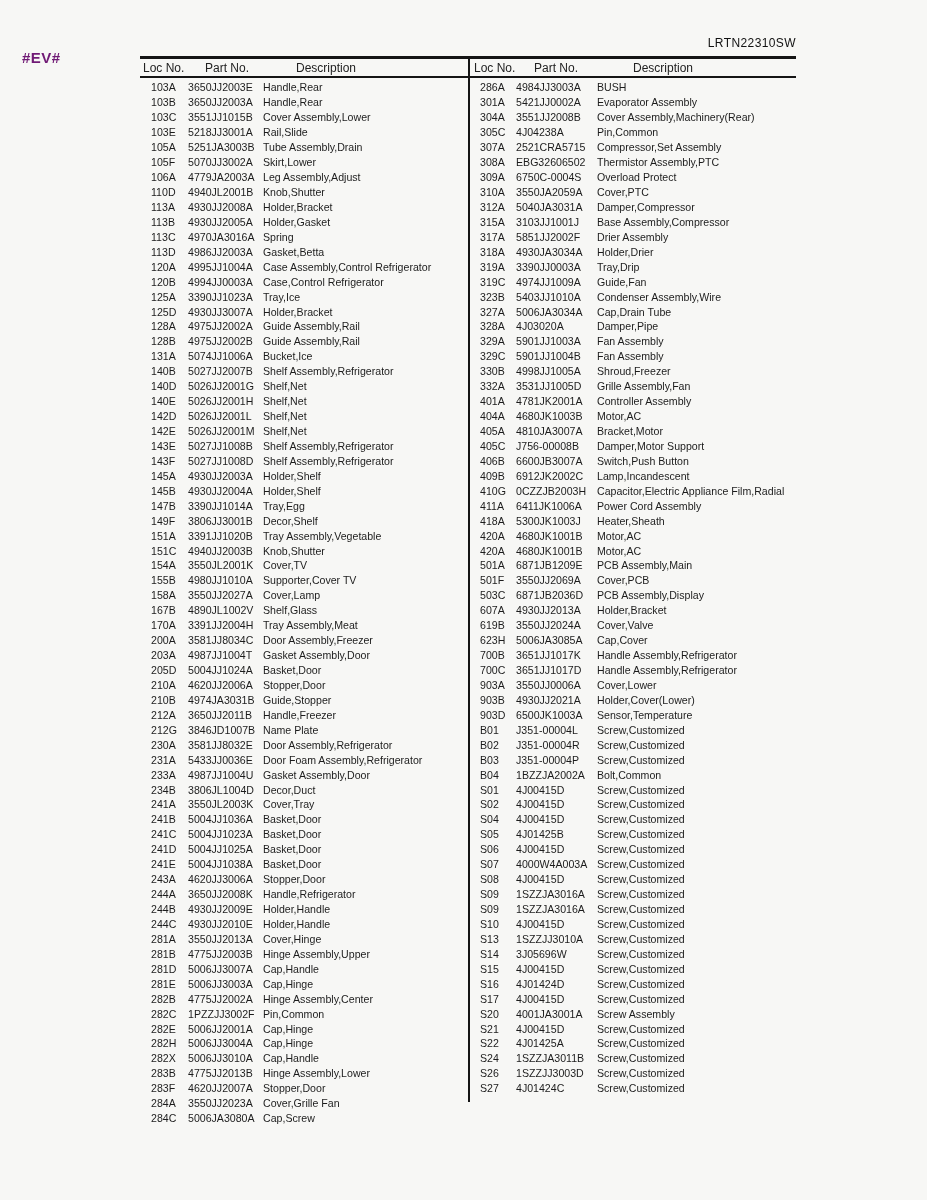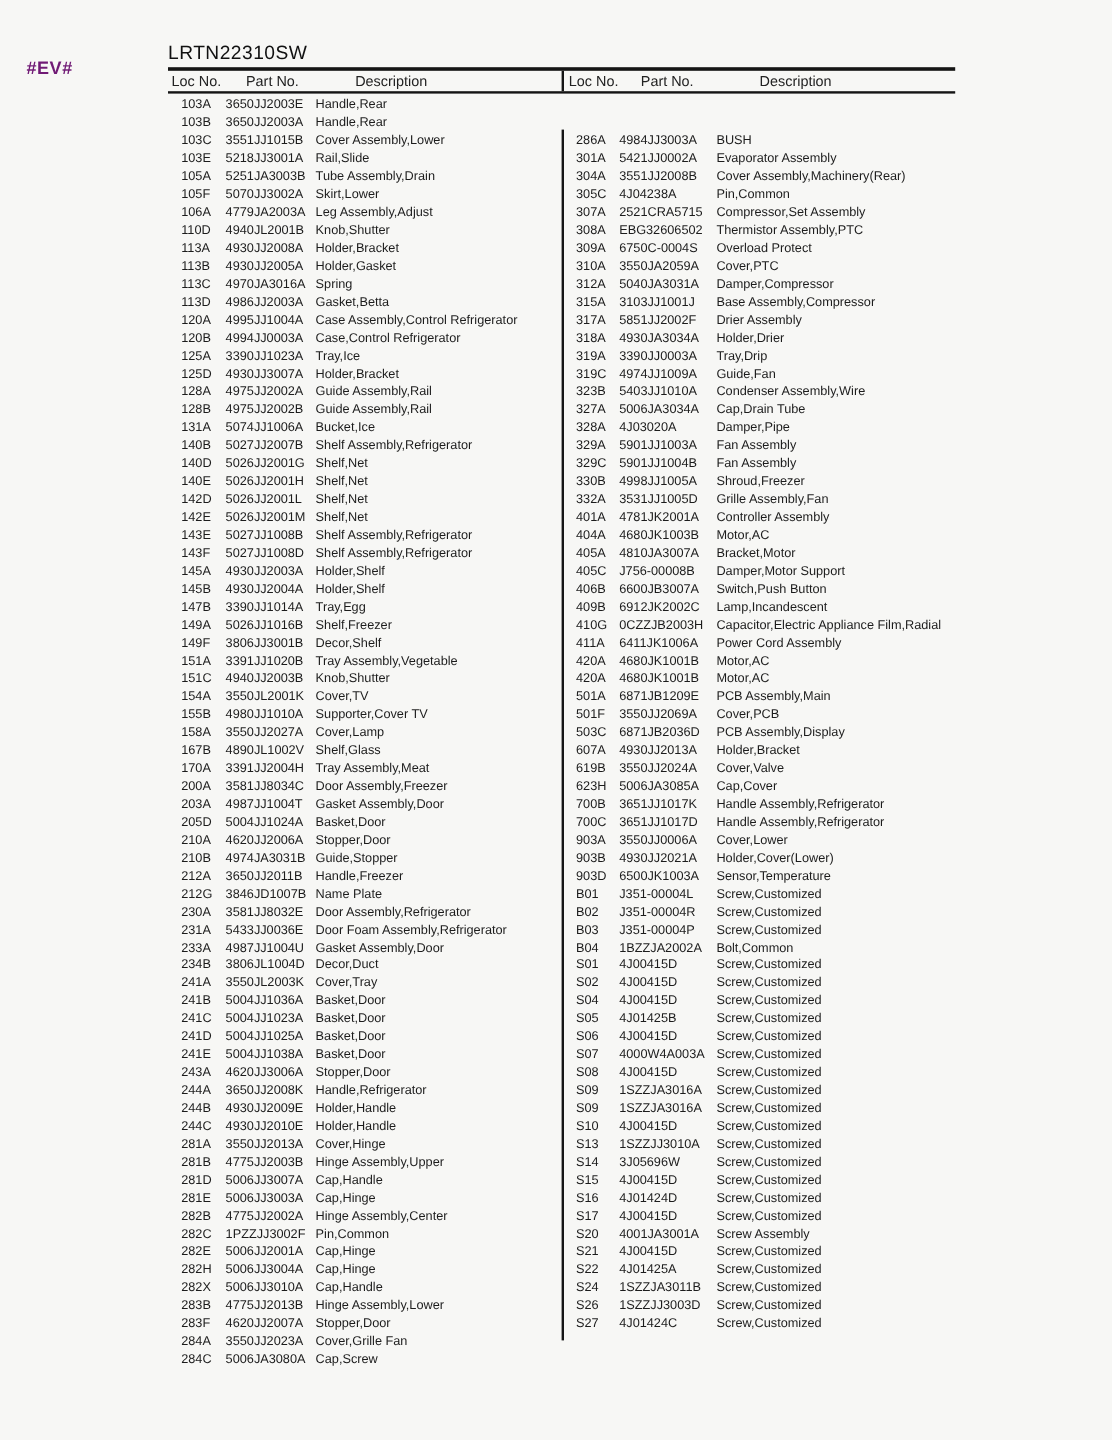--- a/index.html
+++ b/index.html
@@ -10,28 +10,28 @@
     color:#1c1c1c;
     overflow:hidden;
   }
   .scan{filter:blur(0.22px);}
   .ev-mark{
     position:absolute;left:22px;top:18px;
     font-size:15px;font-weight:bold;color:#701a75;letter-spacing:0.5px;margin-top:31px;
   }
   .doc-title{
     position:absolute;left:140px;top:36px;width:656px;
-    text-align:left;font-size:16px;color:#111;letter-spacing:0.4px;
+    text-align:right;font-size:12px;color:#111;letter-spacing:0.4px;
   }
   .parts-table{
     position:absolute;left:140px;top:56px;width:656px;
     border-top:3px solid #151515;
   }
   .thead{display:flex;border-bottom:2px solid #151515;}
-  .tbody{display:flex;align-items:center;}
+  .tbody{display:flex;align-items:flex-start;}
   .half{width:328px;box-sizing:border-box;}
   .half.right{border-left:2.5px solid #151515;width:327.5px;}
   .hrow{display:grid;height:17px;align-items:center;font-size:12px;color:#222;gap:16px;}
   .hrow.left-h{grid-template-columns:46px 75px auto;padding-left:3px;}
   .hrow.right-h{grid-template-columns:44px 83px auto;padding-left:4px;}
   .rows{padding-top:2px;padding-bottom:6px;}
   .row{display:grid;height:14.95px;align-items:center;font-size:10.6px;white-space:nowrap;}
   .left .row{grid-template-columns:37px 75px auto;padding-left:11px;}
   .right .row{grid-template-columns:36px 81px auto;padding-left:10px;}
   .c-desc{overflow:visible;}
@@ -226,25 +226,20 @@
             <span class="c-part">4930JJ2004A</span>
             <span class="c-desc">Holder,Shelf</span>
           </div>
 
           <div class="row">
             <span class="c-loc">147B</span>
             <span class="c-part">3390JJ1014A</span>
             <span class="c-desc">Tray,Egg</span>
           </div>
 
-          <div class="row">
-            <span class="c-loc">149A</span>
-            <span class="c-part">5026JJ1016B</span>
-            <span class="c-desc">Shelf,Freezer</span>
-          </div>
 
           <div class="row">
             <span class="c-loc">149F</span>
             <span class="c-part">3806JJ3001B</span>
             <span class="c-desc">Decor,Shelf</span>
           </div>
 
           <div class="row">
             <span class="c-loc">151A</span>
             <span class="c-part">3391JJ1020B</span>
@@ -657,20 +652,25 @@
             <span class="c-part">0CZZJB2003H</span>
             <span class="c-desc">Capacitor,Electric Appliance Film,Radial</span>
           </div>
 
           <div class="row">
             <span class="c-loc">411A</span>
             <span class="c-part">6411JK1006A</span>
             <span class="c-desc">Power Cord Assembly</span>
           </div>
 
+          <div class="row">
+            <span class="c-loc">418A</span>
+            <span class="c-part">5300JK1003J</span>
+            <span class="c-desc">Heater,Sheath</span>
+          </div>
 
           <div class="row">
             <span class="c-loc">420A</span>
             <span class="c-part">4680JK1001B</span>
             <span class="c-desc">Motor,AC</span>
           </div>
 
           <div class="row">
             <span class="c-loc">420A</span>
             <span class="c-part">4680JK1001B</span>

